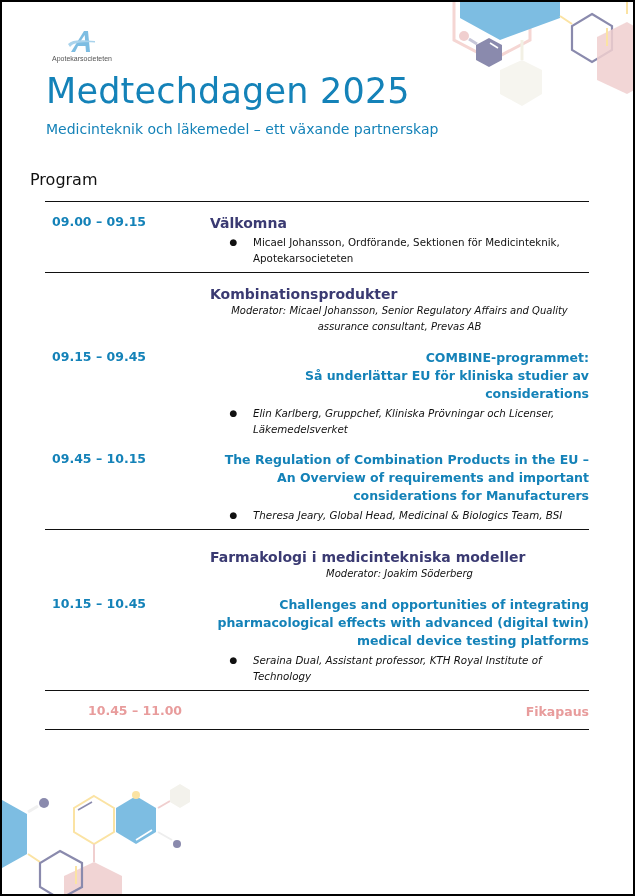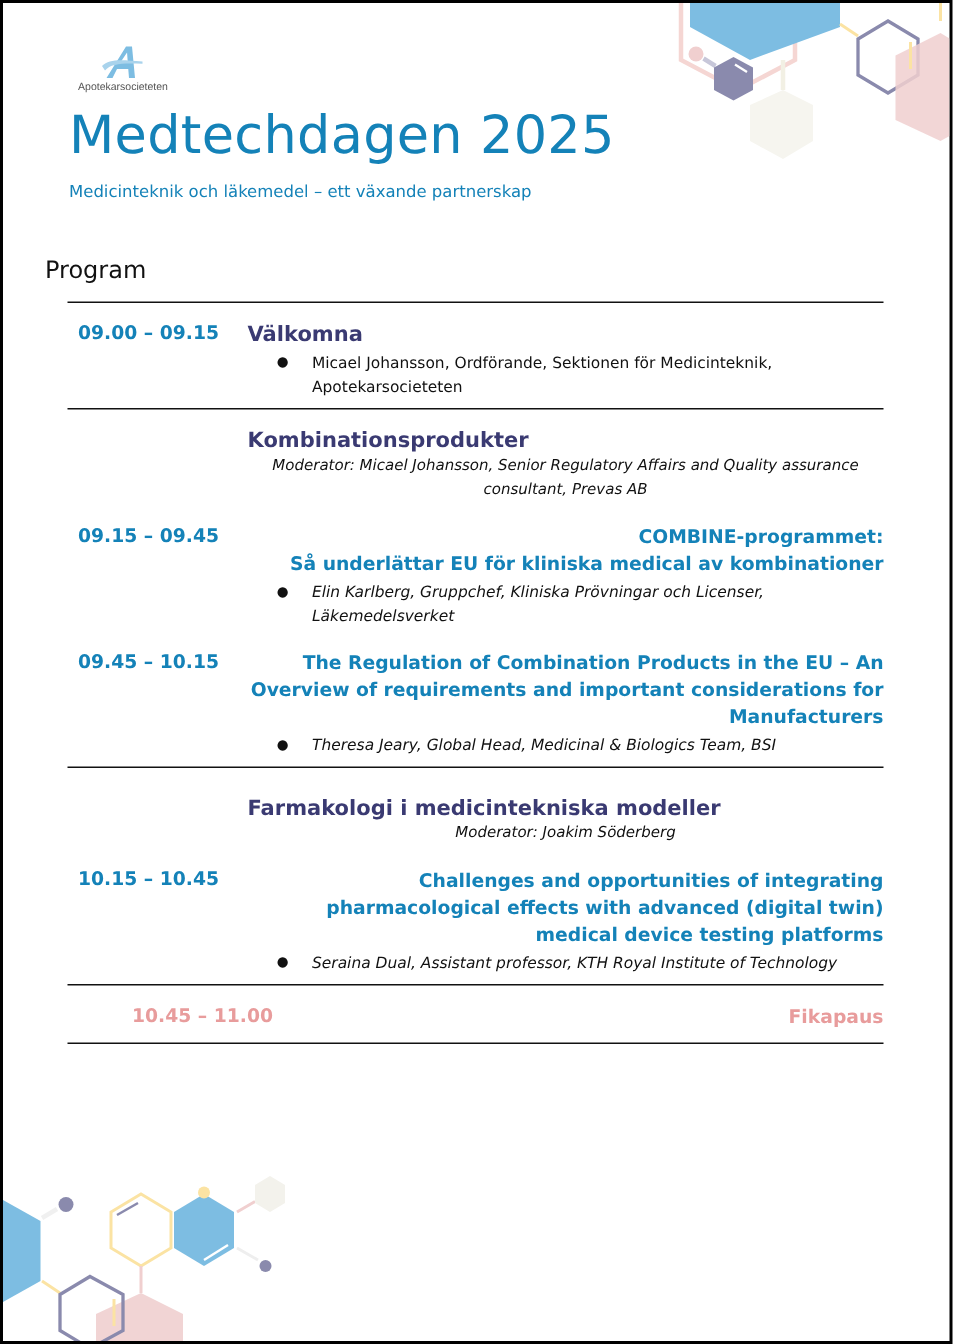--- a/index.html
+++ b/index.html
@@ -3,26 +3,26 @@
 <meta charset="utf-8">
 <style>
   html, body { margin:0; padding:0; }
   body { width:635px; height:896px; background:#000; font-family:"DejaVu Sans", sans-serif; }
   .page { position:relative; width:631px; height:892px; margin:2px; background:#fff; overflow:hidden; }
   .deco { position:absolute; }
   .logo { position:absolute; left:44px; top:28px; width:72px; text-align:center; }
   .logo svg { display:block; margin:0 auto; }
   .logo-text { font-size:7px; color:#555; margin-top:1px; font-family:"Liberation Sans", sans-serif; }
   .title { position:absolute; left:44px; top:72px; font-size:35px; color:#1482b8; font-family:"DejaVu Sans", sans-serif; font-weight:normal; letter-spacing:0.2px; margin:0; line-height:1; }
-  .subtitle { position:absolute; left:44px; top:120px; font-size:11px; color:#1482b8; line-height:1; }
+  .subtitle { position:absolute; left:44px; top:120px; font-size:14px; color:#1482b8; line-height:1; }
   .program-heading { position:absolute; left:28px; top:168px; font-size:16px; font-weight:normal; color:#111; }
   .schedule { position:absolute; left:43px; top:199px; width:544px; }
   .rule { border-top:1.3px solid #111; }
   .block { padding:12px 0 6px 0; }
-  .row { display:flex; }
+  .row { display:flex;gap:45px; }
   .time { width:113px; flex:none; font-size:12.5px; font-weight:bold; color:#1482b8; padding-left:7px; }
   .content { flex:1; }
   .sess-title { font-size:12.5px; font-weight:bold; color:#1482b8; line-height:18px;text-align:right; }
   .track-title { font-size:14px; font-weight:bold; color:#3a3a72; line-height:18px; }
   .moderator { font-size:10px; font-style:italic; color:#111; line-height:16px;text-align:center; }
   .speaker { display:flex; font-size:10.3px; color:#111; line-height:16px; margin-top:2px; }
   .speaker.it { font-style:italic; }
   .bullet { width:39px; flex:none; text-align:center; padding-left:4px; font-size:9px; }
   .gap { height:14px; }
   .fika .time, .fika .sess-title { color:#e89c9c;margin-left:36px; }
@@ -104,21 +104,21 @@
         <div class="content">
           <div class="track-title">Kombinationsprodukter</div>
           <div class="moderator">Moderator: Micael Johansson, Senior Regulatory Affairs and Quality assurance consultant, Prevas AB</div>
         </div>
       </div>
       <div class="gap"></div>
       <div class="row">
         <div class="time">09.15 – 09.45</div>
         <div class="content">
           <div class="sess-title">COMBINE-programmet:</div>
-          <div class="sess-title">Så underlättar EU för kliniska medical av kombinationer</div>
+          <div class="sess-title">Så underlättar EU för kliniska studier av considerations</div>
           <div class="speaker it">
             <span class="bullet">●</span>
             <span>Elin Karlberg, Gruppchef, Kliniska Prövningar och Licenser, Läkemedelsverket</span>
           </div>
         </div>
       </div>
       <div class="gap"></div>
       <div class="row">
         <div class="time">09.45 – 10.15</div>
         <div class="content">

